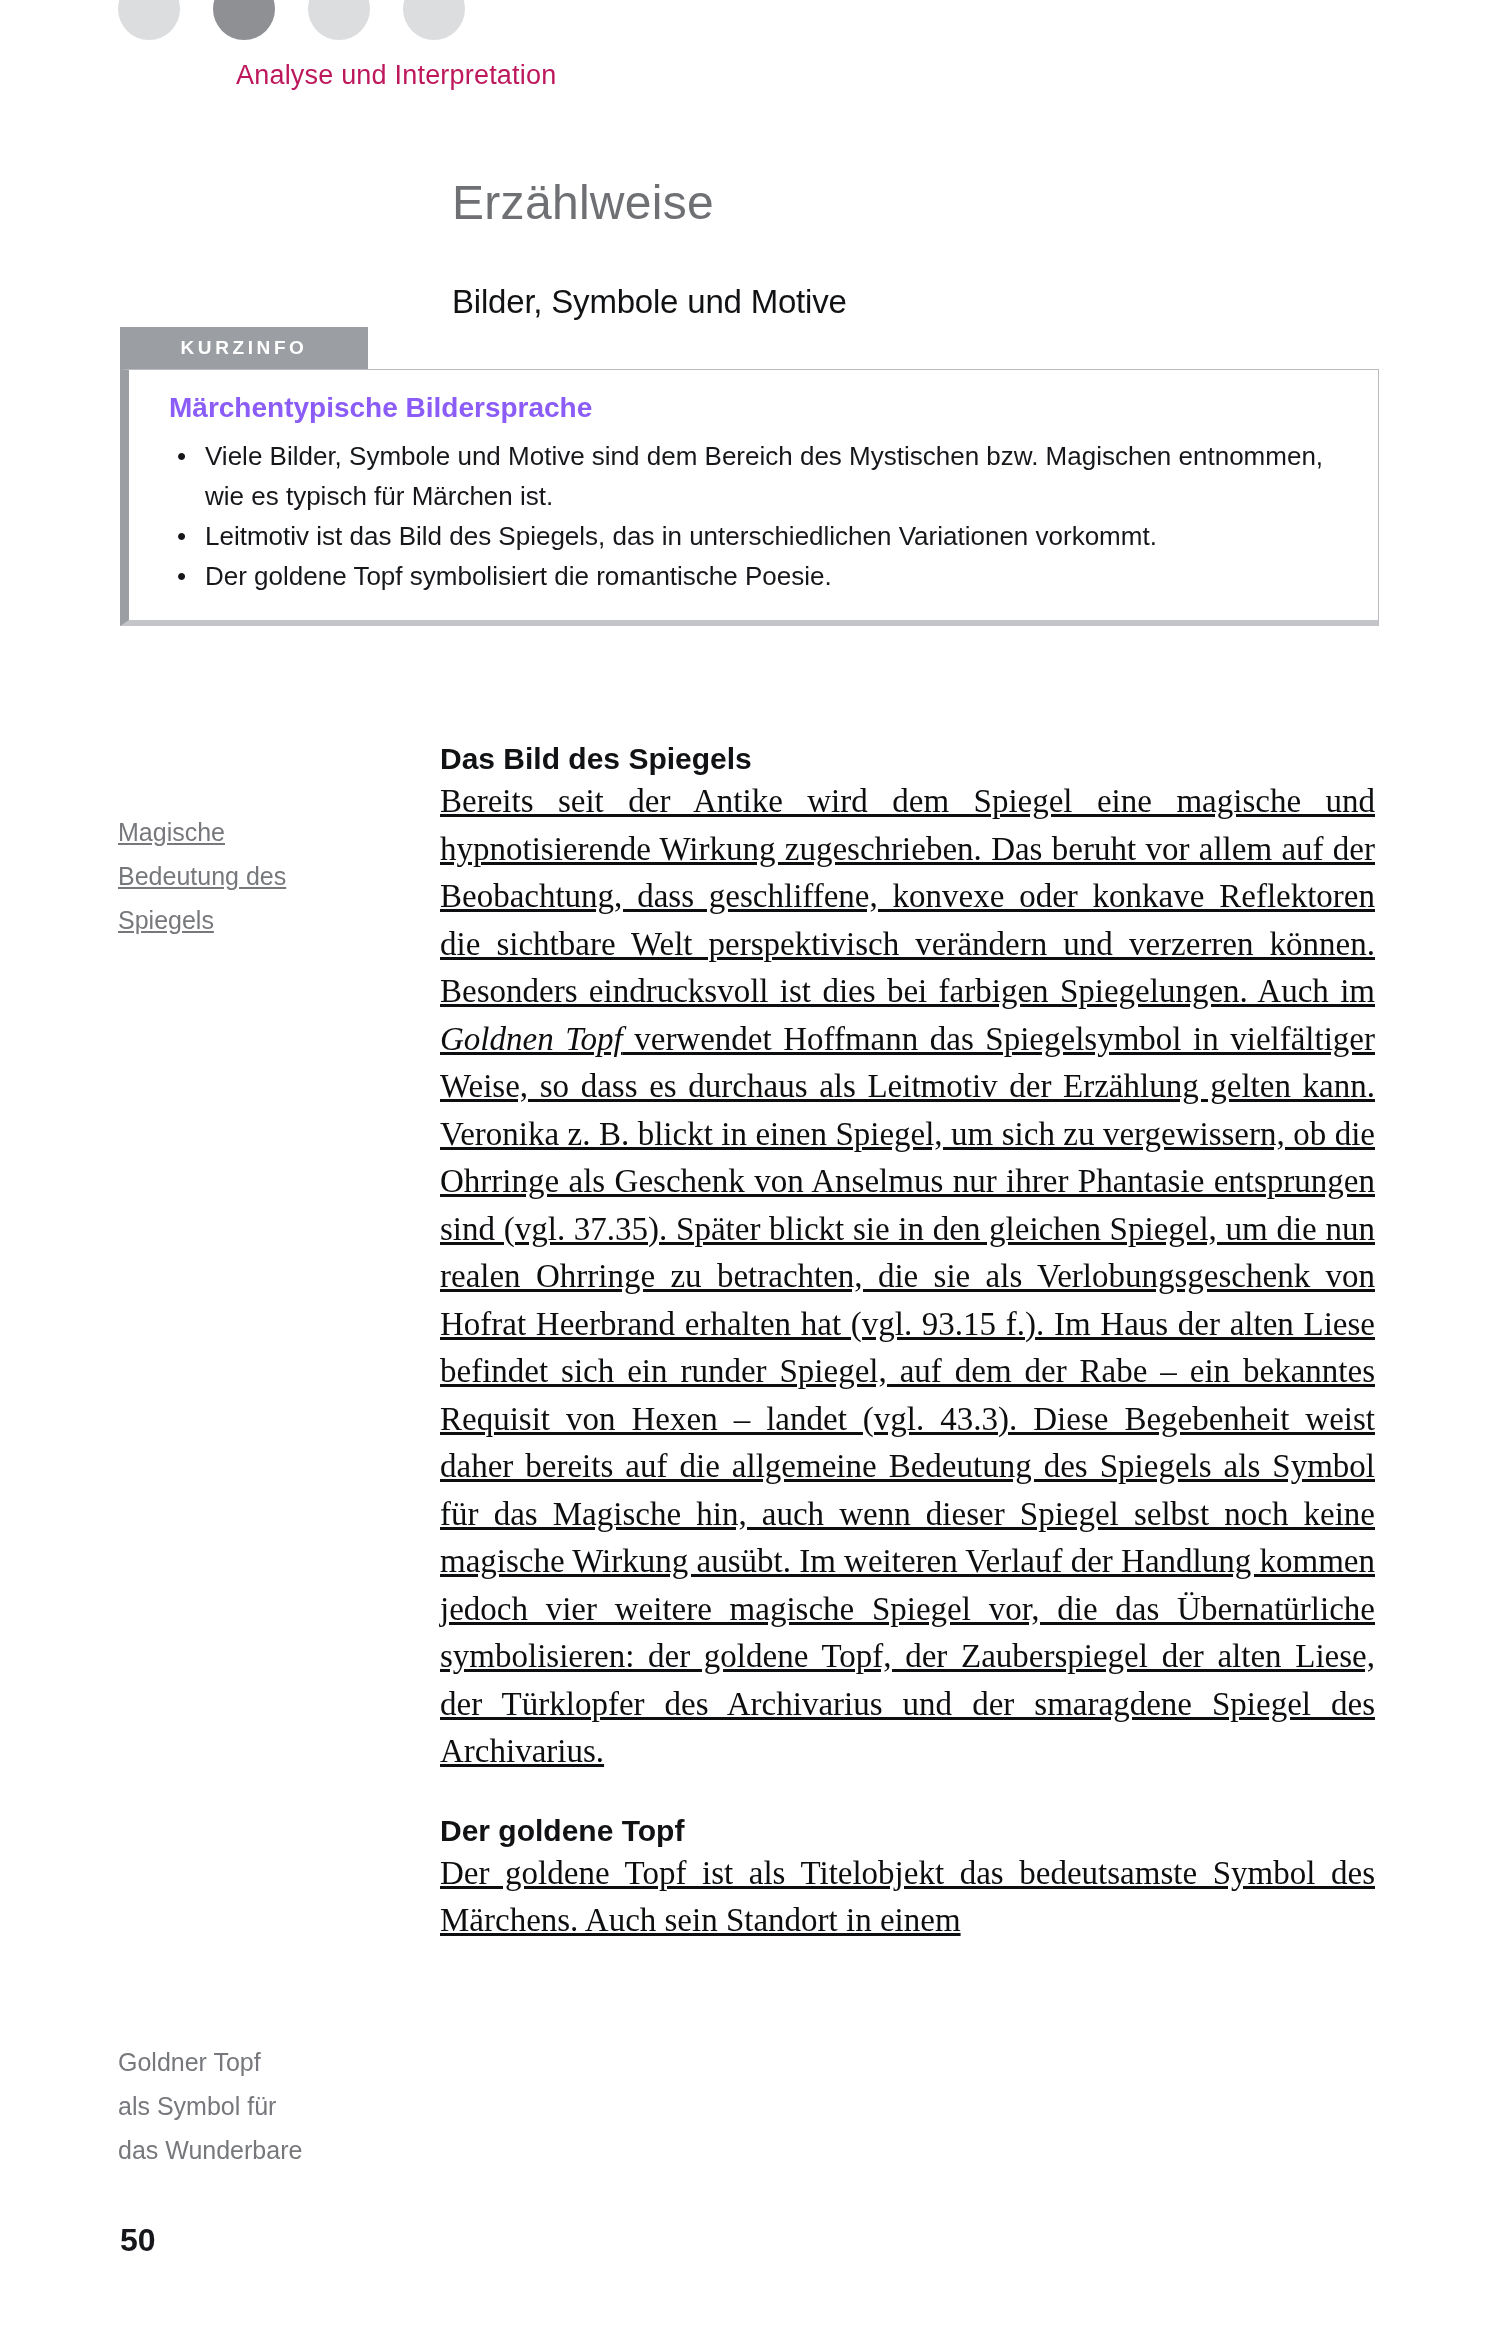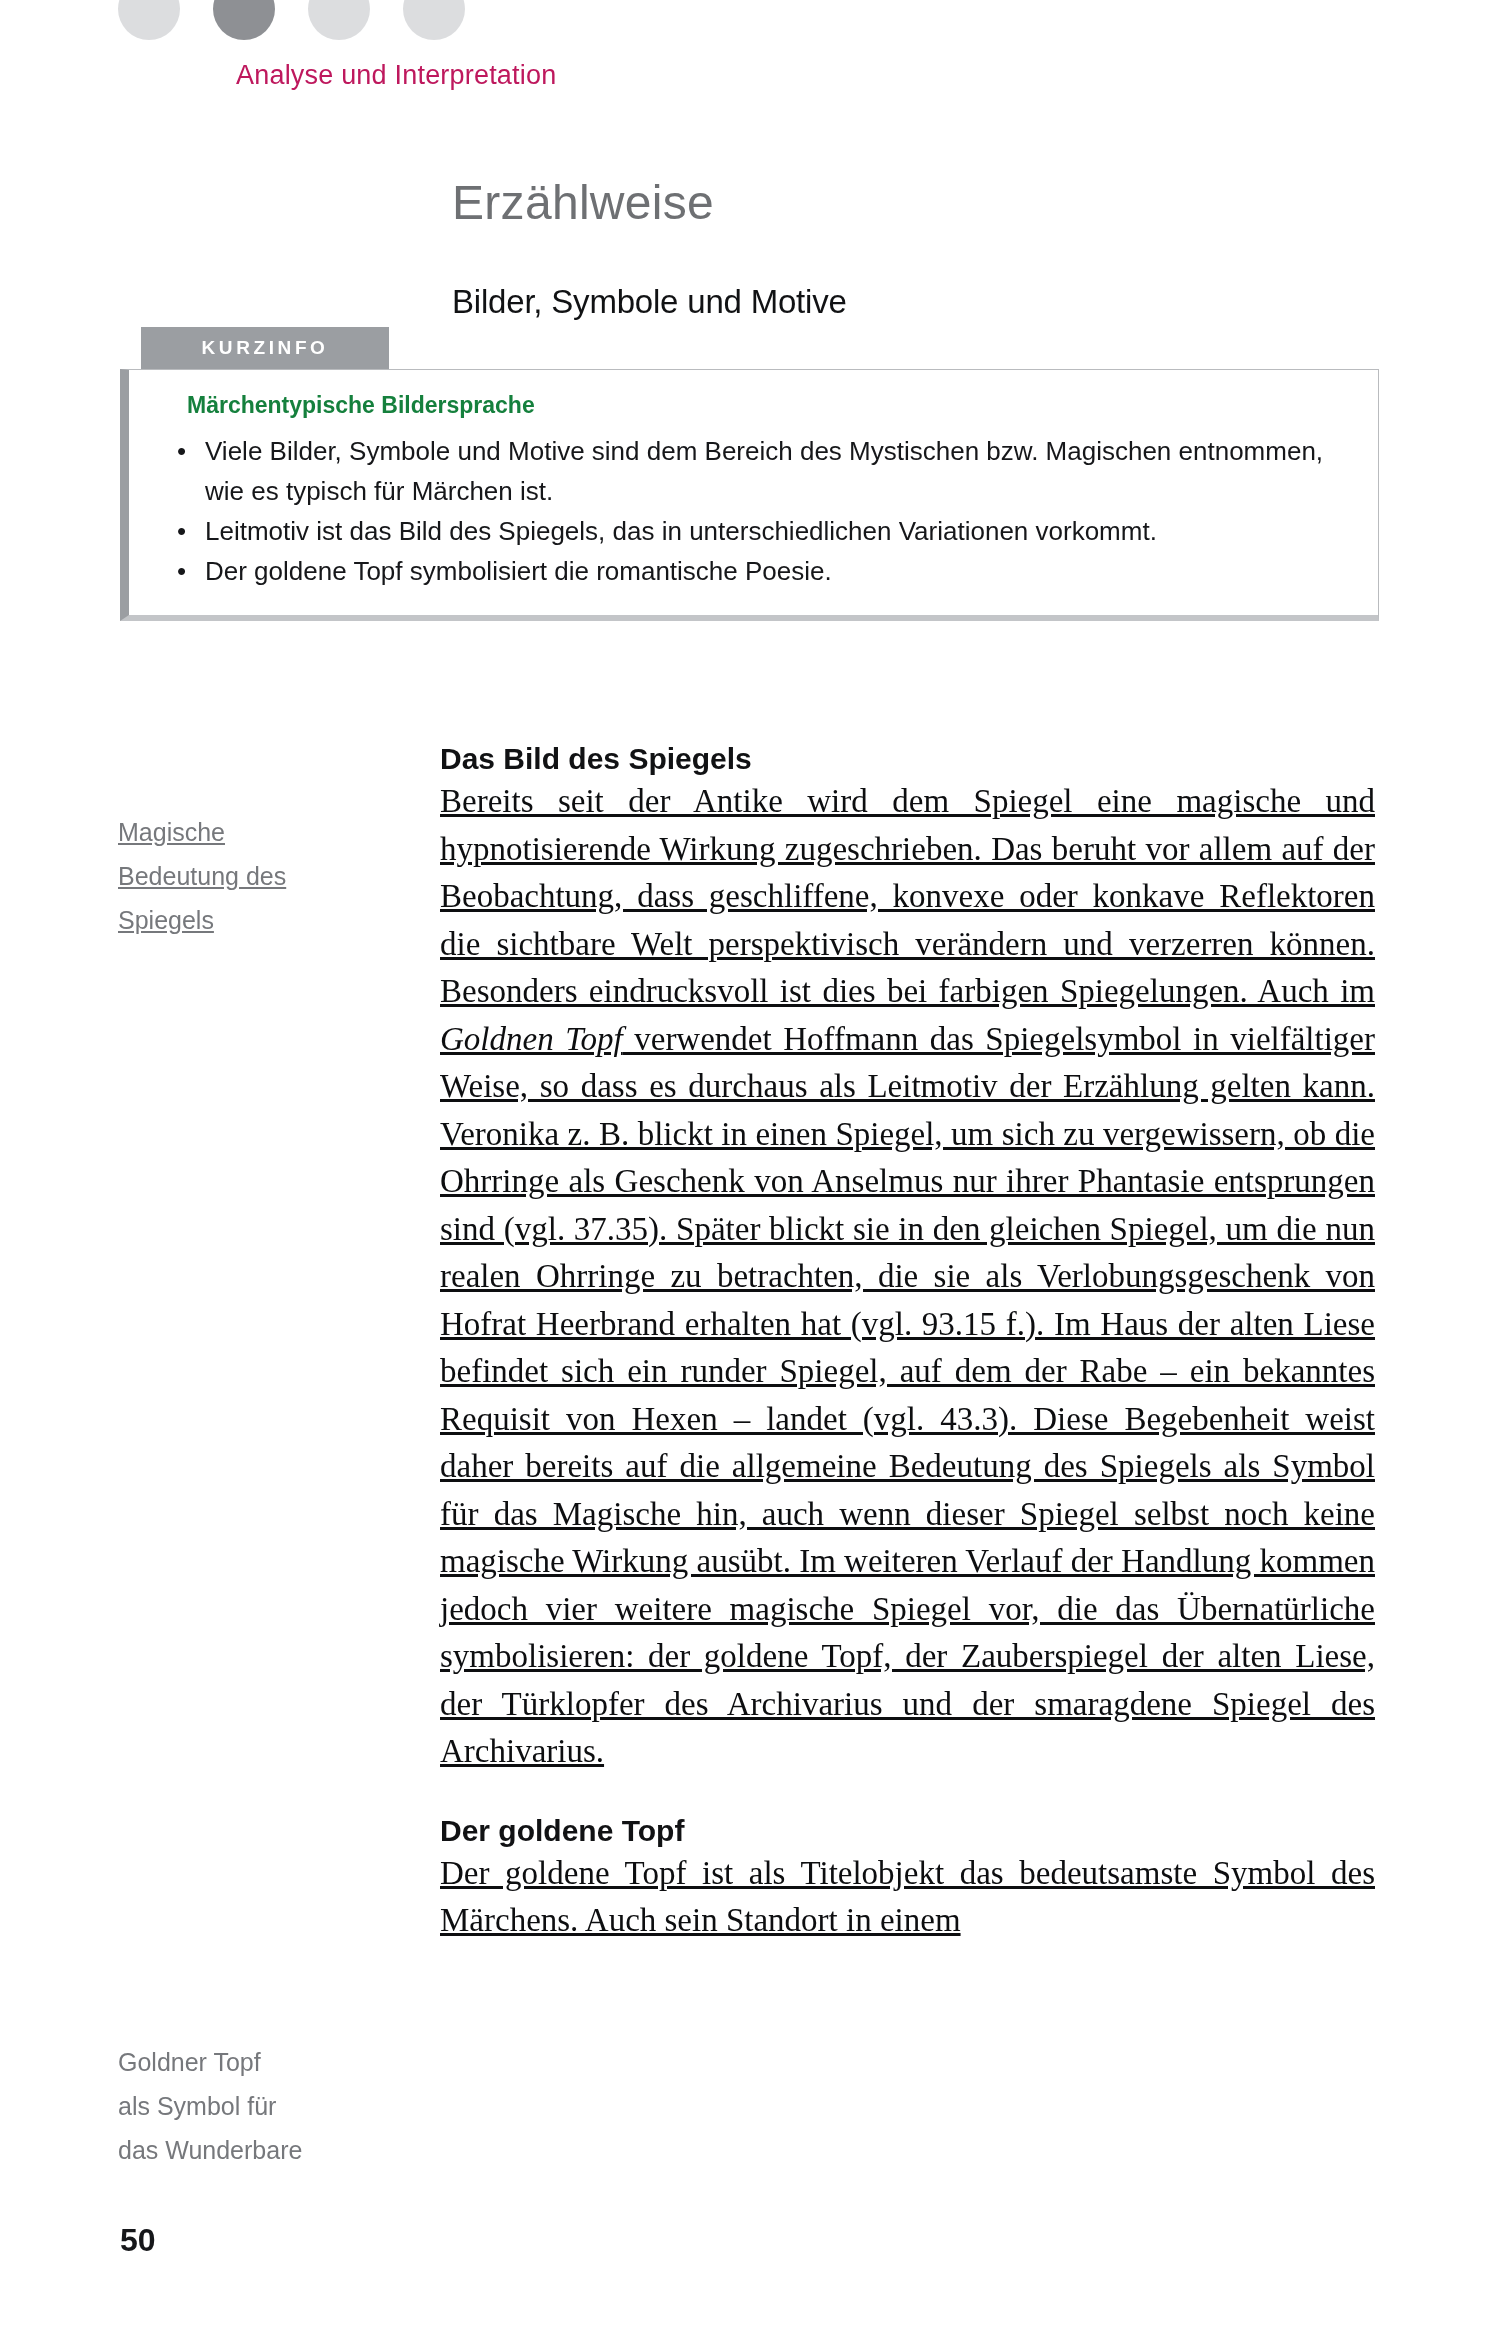--- a/index.html
+++ b/index.html
@@ -91,42 +91,41 @@
     background: #9b9ea2;
     color: #ffffff;
     font-size: 19px;
     font-weight: bold;
     letter-spacing: 3.6px;
     display: flex;
     align-items: center;
     justify-content: center;
     box-sizing: border-box;
     font-family: "Liberation Sans", sans-serif;
-    margin-left: 21px;
   }
 
   
   .kurzinfo-box {
     position: absolute;
     left: 120px;
     top: 369px;
     width: 1259px;
     box-sizing: border-box;
     border-left: 9px solid #9b9ea2;
     border-top: 1px solid #b9bbbe;
     border-right: 1px solid #b9bbbe;
     border-bottom: 6px solid #c3c5c8;
     background: #ffffff;
     padding: 22px 30px 24px 40px;
   }
   .kurzinfo-heading {
-    font-size: 23px;
-    font-weight: bold;
-    color: #15803d;
-    margin: 0 0 12px 18px;
+    font-size: 28px;
+    font-weight: bold;
+    color: #8b5cf6;
+    margin: 0 0 12px 0;
     font-family: "Liberation Sans", sans-serif;
   }
   .kurzinfo-list {
     list-style: none;
     margin: 0;
     padding: 0;
   }
   .kurzinfo-list li {
     position: relative;
     font-size: 26px;

